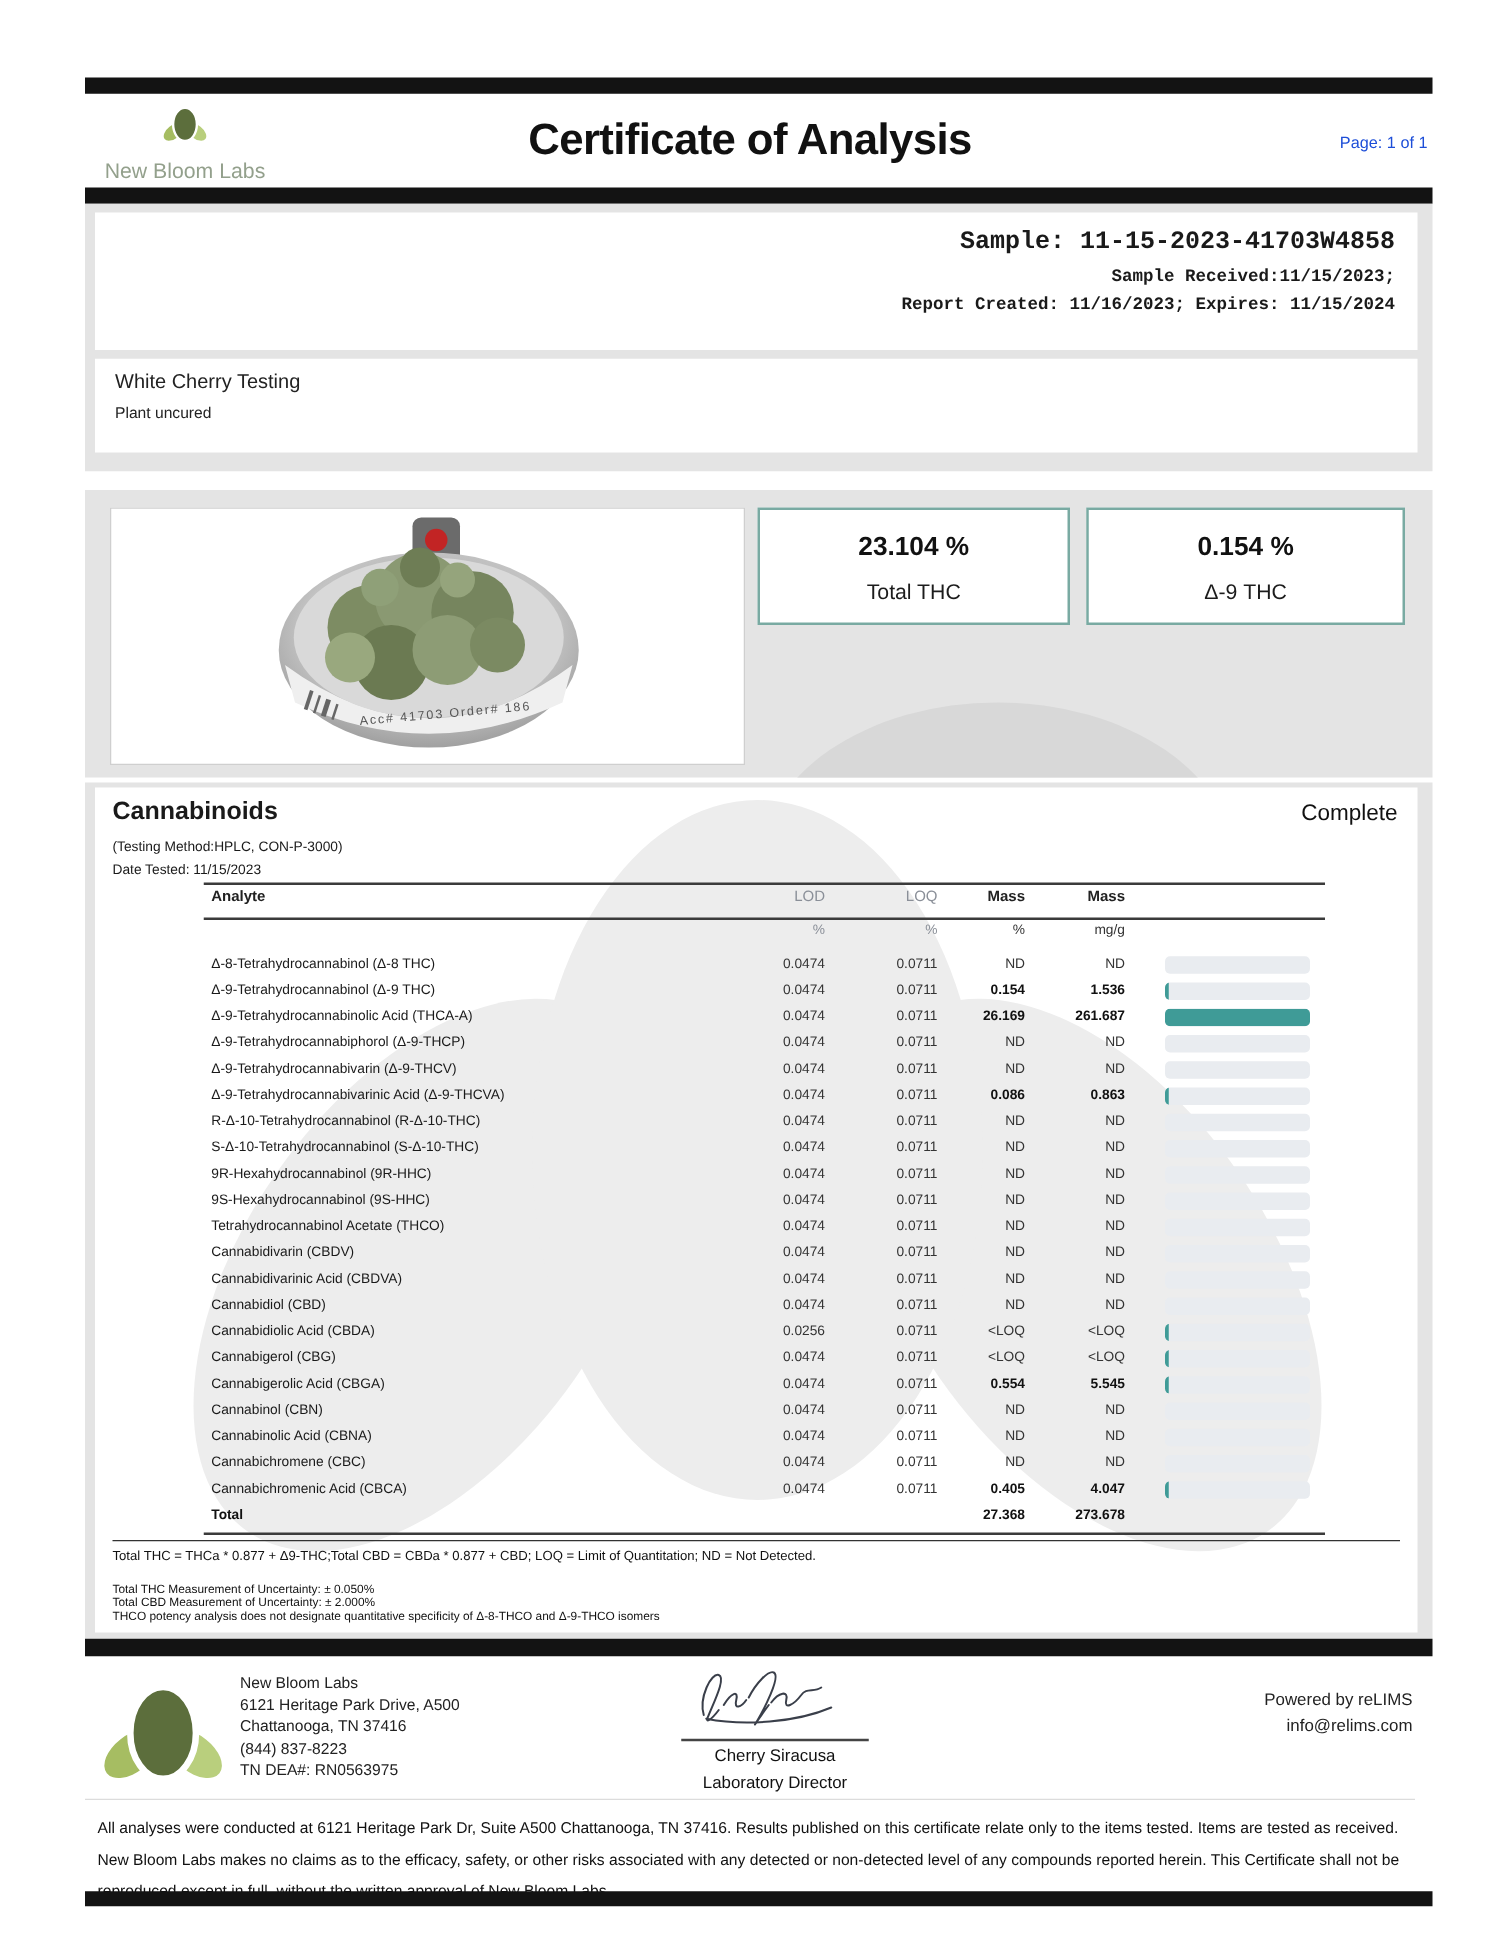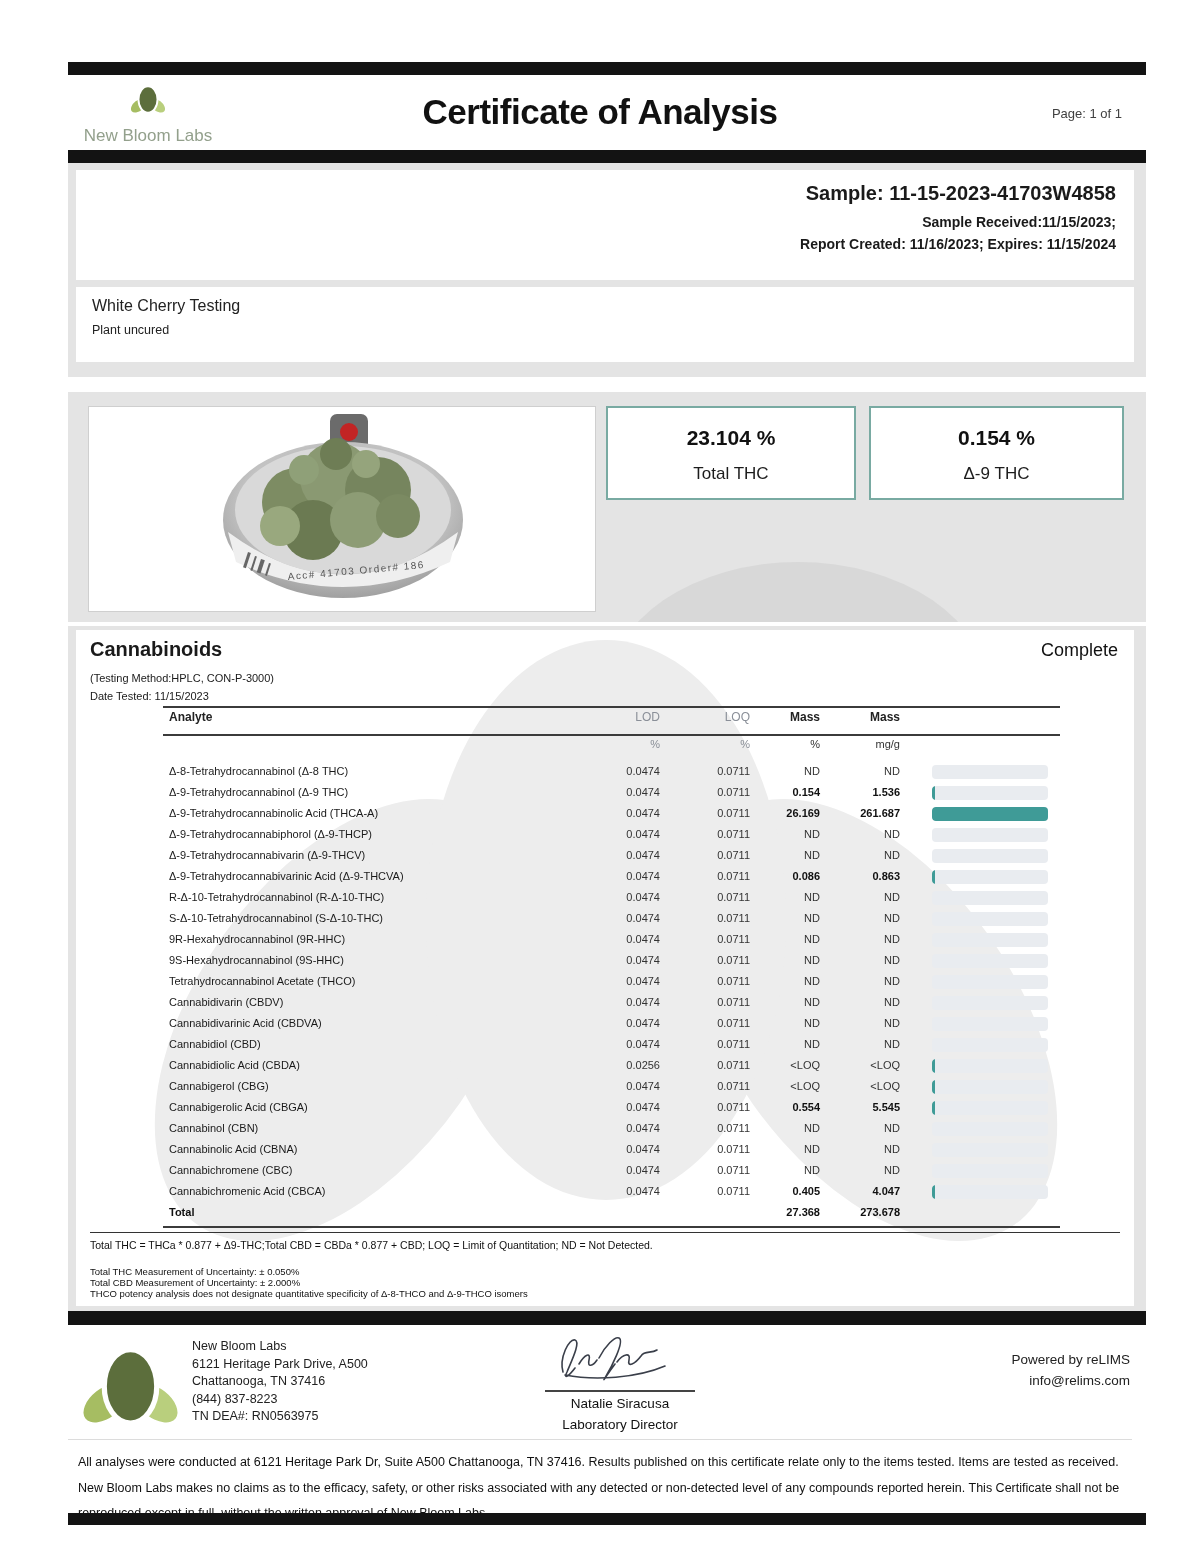--- a/index.html
+++ b/index.html
@@ -8,21 +8,21 @@
     width:1200px; height:1564px; position:relative;
     font-family:"Liberation Sans", sans-serif; color:#1a1a1a;
   }
   .black-bar { position:absolute; left:68px; width:1078px; height:13px; background:#131313; }
   .band { position:absolute; left:68px; width:1078px; background:#e4e4e4; overflow:hidden; }
   .card { position:absolute; background:#fff; }
 
   
   .hdr-title { position:absolute; left:0; right:0; top:92px; text-align:center;
     font-size:35px; font-weight:700; letter-spacing:-0.5px; color:#111; }
-  .hdr-page { position:absolute; right:78px; top:106px; font-size:13px; color:#404040; }
+  .hdr-page { position:absolute; right:58px; top:106px; font-size:13px; color:#1d4ed8; }
   .brand { position:absolute; left:78px; top:82px; width:140px; text-align:center; }
   .brand-name { font-size:17px; color:#93a08c; margin-top:2px; }
 
   
   .sample-line1 { position:absolute; right:18px; top:12px; font-size:20px; font-weight:700; }
   .sample-line2 { position:absolute; right:18px; top:44px; font-size:14px; font-weight:700; }
   .sample-line3 { position:absolute; right:18px; top:66px; font-size:14px; font-weight:700; }
   .prod-name { position:absolute; left:16px; top:10px; font-size:16px; color:#222; }
   .prod-type { position:absolute; left:16px; top:36px; font-size:12.5px; color:#222; }
 
@@ -85,21 +85,21 @@
   </svg>
   <div class="brand-name">New Bloom Labs</div>
 </div>
 
 <div class="hdr-title">Certificate of Analysis</div>
 <div class="hdr-page">Page: 1 of 1</div>
 
 <div class="black-bar" style="top:150px"></div>
 
 <div class="band" style="top:163px; height:214px;">
-  <div class="card" style="left:8px; top:7px; width:1058px; height:110px;">
+  <div class="card" style="left:8px; top:7px; width:1058px; height:110px;font-family:Liberation Mono, monospace;">
     <div class="sample-line1">Sample: 11-15-2023-41703W4858</div>
     <div class="sample-line2">Sample Received:11/15/2023;</div>
     <div class="sample-line3">Report Created: 11/16/2023; Expires: 11/15/2024</div>
   </div>
   <div class="card" style="left:8px; top:124px; width:1058px; height:75px;">
     <div class="prod-name">White Cherry Testing</div>
     <div class="prod-type">Plant uncured</div>
   </div>
 </div>
 
@@ -406,21 +406,21 @@
   <svg width="160" height="56" viewBox="0 0 150 56">
     <g fill="none" stroke="#3a3f4a" stroke-width="1.6" stroke-linecap="round">
       <path d="M18,44 C14,30 24,10 30,12 C36,14 26,34 22,44 C18,52 24,48 30,40"></path>
       <path d="M34,36 C40,26 46,24 44,32 C42,40 48,38 52,32"></path>
       <path d="M54,30 C60,18 70,8 74,10 C80,13 66,40 60,50 C56,56 64,44 70,36"></path>
       <path d="M72,34 C78,26 86,24 84,32 C82,40 90,36 96,28 C100,22 106,26 112,22"></path>
       <path d="M20,47 C50,53 92,50 120,38"></path>
     </g>
   </svg>
   <div class="sig-line"></div>
-  <div class="sig-name">Natalie Siracusa</div>
+  <div class="sig-name">Cherry Siracusa</div>
   <div class="sig-role">Laboratory Director</div>
 </div>
 
 <div class="powered">
   <div>Powered by reLIMS</div>
   <div style="margin-top:6px;"><a href="#">info@relims.com</a></div>
 </div>
 
 <div class="foot-sep"></div>
 <div class="disclaimer">All analyses were conducted at 6121 Heritage Park Dr, Suite A500 Chattanooga, TN 37416. Results published on this certificate relate only to the items tested. Items are tested as received. New Bloom Labs makes no claims as to the efficacy, safety, or other risks associated with any detected or non-detected level of any compounds reported herein. This Certificate shall not be reproduced except in full, without the written approval of New Bloom Labs.</div>

